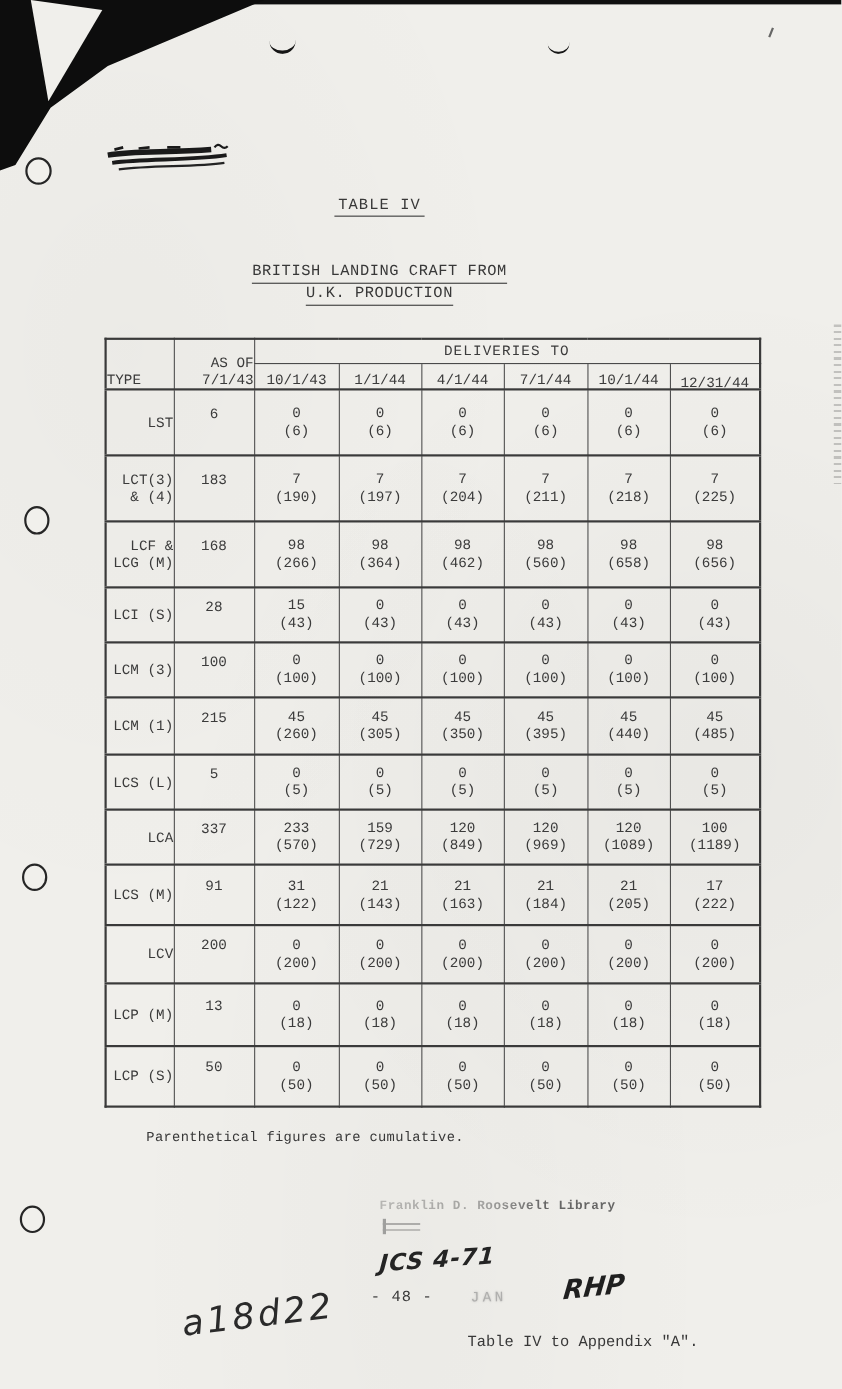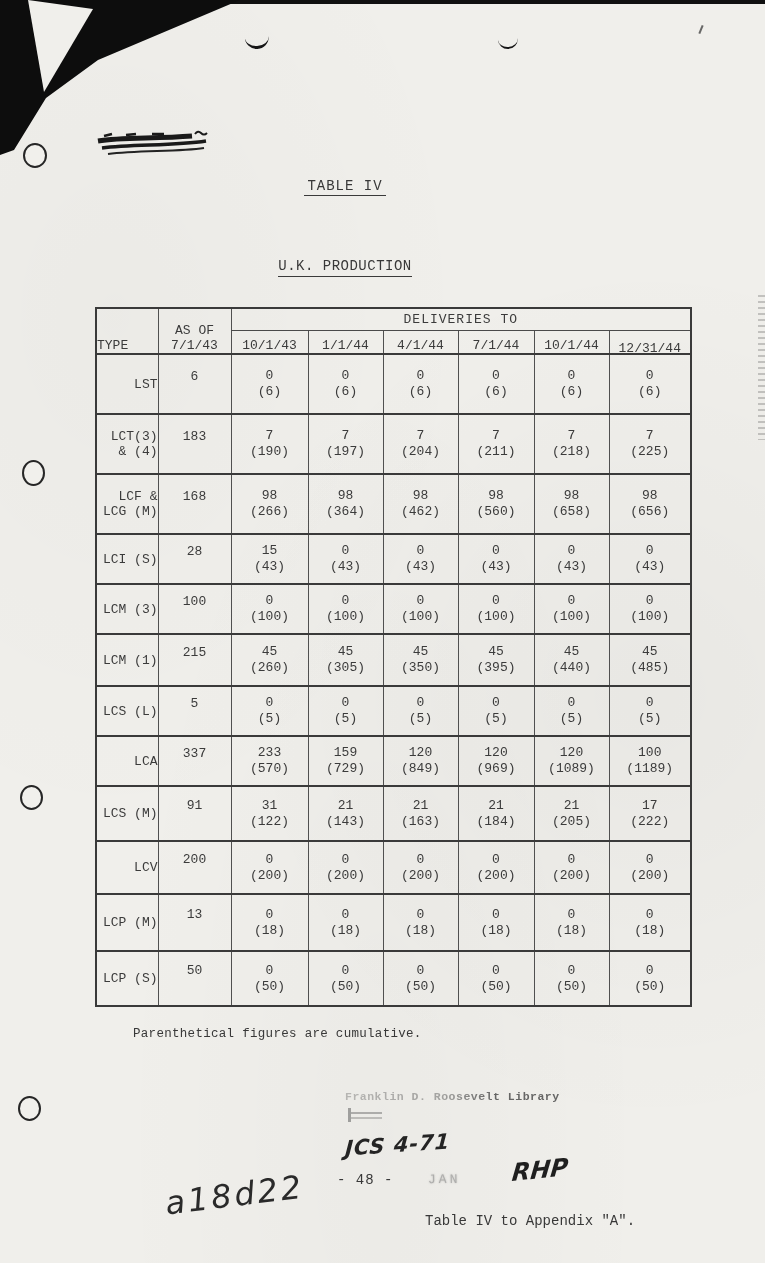--- a/index.html
+++ b/index.html
@@ -50,21 +50,21 @@
   #craft-table thead tr:first-child{height:22px;}
   #craft-table thead tr:last-child{height:24px;}
   #craft-table tbody tr:nth-child(1),#craft-table tbody tr:nth-child(2),#craft-table tbody tr:nth-child(3){height:60px;}
   #craft-table tbody tr:nth-child(4),#craft-table tbody tr:nth-child(5),
   #craft-table tbody tr:nth-child(7),#craft-table tbody tr:nth-child(8){height:50px;}
   #craft-table tbody tr:nth-child(9){height:55px;}
   #craft-table tbody tr:nth-child(10){height:53px;}
   #craft-table tbody tr:nth-child(11){height:57px;}
   #craft-table tbody tr:nth-child(12){height:55px;}
   th.type-head{text-align:left;vertical-align:bottom;padding:0 0 2px 3px;}
-  th.asof-head{text-align:center;vertical-align:bottom;padding:0 0 2px 8px;white-space:pre-line;line-height:15px;margin-left:40px;}
+  th.asof-head{text-align:right;vertical-align:bottom;padding:0 0 2px 8px;white-space:pre-line;line-height:15px;margin-left:40px;}
   th.deliveries-head{text-align:center;vertical-align:middle;border-bottom:1.5px solid #4a4a4a;letter-spacing:1px;margin-left:47px;}
   [data-name="date-header-row"] th{vertical-align:bottom;padding-bottom:3px;}
   [data-name="date-header-row"] th:last-child{transform:translateY(3px);}
   td.type-cell{text-align:right;vertical-align:middle;padding-left:3px;white-space:pre-line;line-height:15px;}
   td.asof-cell{text-align:center;vertical-align:middle;transform:translateY(-8px);}
   td.data-cell{text-align:center;vertical-align:middle;white-space:pre-line;line-height:16px;}
 
   
   #footnote{left:133px;top:1027px;font-size:12.5px;letter-spacing:.3px;}
   #library-stamp{left:345px;top:1090px;font-size:11.5px;font-weight:bold;color:#4f4f4f;letter-spacing:.5px;
@@ -103,21 +103,21 @@
   <path d="M10,19 C40,15 82,17 114,12" stroke="#1a1a1a" stroke-width="3.5" fill="none"></path>
   <path d="M16,25 C46,21 86,23 112,19" stroke="#232323" stroke-width="2" fill="none"></path>
   <path d="M103,5 q3,-4 6,-1 q3,3 6,0" stroke="#1a1a1a" stroke-width="2" fill="none"></path>
   <path d="M12,7 l8,-2 M34,6 l10,-1 M60,5 l12,0" stroke="#1a1a1a" stroke-width="2.5" fill="none"></path>
 </svg>
 
 <div class="abs" id="title-block" data-name="title-block">
   <span id="table-title" data-name="page-title">TABLE IV</span>
 </div>
 <div class="abs" id="subtitle" data-name="page-subtitle">
-  <br>
+  <span class="u" data-name="subtitle-line-1">BRITISH LANDING CRAFT FROM</span><br>
   <span class="u" data-name="subtitle-line-2">U.K. PRODUCTION</span>
 </div>
 
 <table class="abs" id="craft-table" data-name="landing-craft-table">
   <colgroup>
     <col style="width:62px">
       <col style="width:73px">
       <col style="width:77px">
       <col style="width:75px">
     <col style="width:75px">

